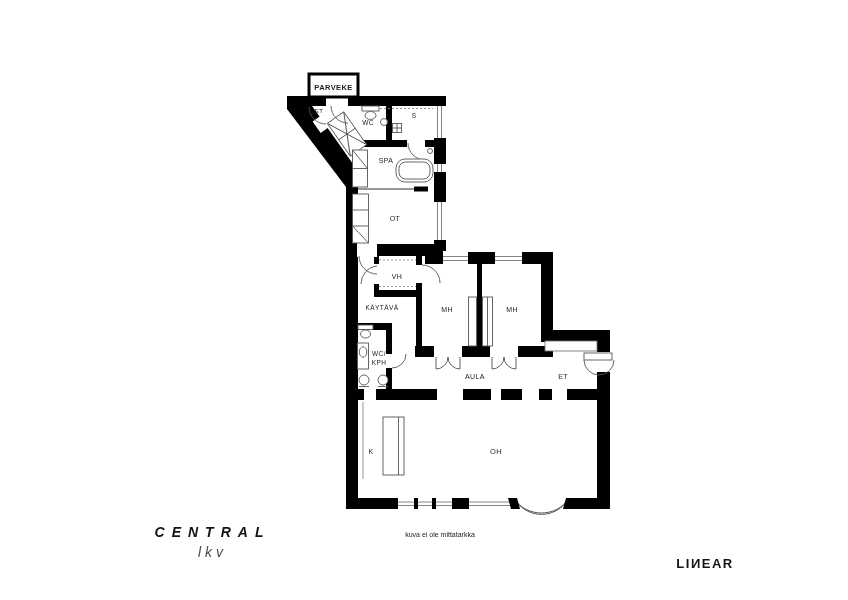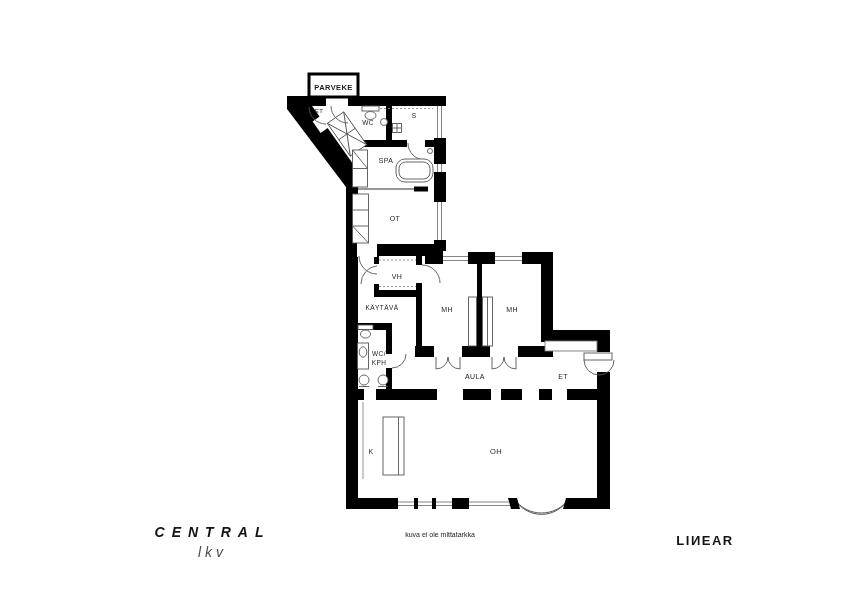--- a/index.html
+++ b/index.html
@@ -4,21 +4,21 @@
 <style>
   html,body{margin:0;padding:0;background:#ffffff;}
   .canvas{position:relative;width:848px;height:600px;background:#fff;overflow:hidden;
           font-family:"Liberation Sans", sans-serif;margin-top:12px;}
   svg text{font-family:"Liberation Sans", sans-serif;fill:#1d1d1d;letter-spacing:.4px;}
   .footer-central{position:absolute;left:140px;top:512px;width:145px;text-align:center;color:#141414;font-style:italic;}
   .footer-central .name{font-size:14px;font-weight:600;letter-spacing:7px;}
   .footer-central .sub{font-size:14px;letter-spacing:4px;color:#4a4a4a;margin-top:4px;}
   .footer-disclaimer{position:absolute;left:340px;top:519px;width:200px;text-align:center;
                      font-size:7px;color:#222;}
-  .footer-linear{position:absolute;left:660px;top:521px;width:90px;text-align:center;
+  .footer-linear{position:absolute;left:660px;top:544px;width:90px;text-align:center;
                  font-size:13px;font-weight:600;letter-spacing:1.5px;color:#141414;}
 </style>
 </head>
 <body>
 
 <div class="canvas">
 
 <svg width="848" height="600" viewBox="0 0 848 600">
 
   <g fill="#000">

